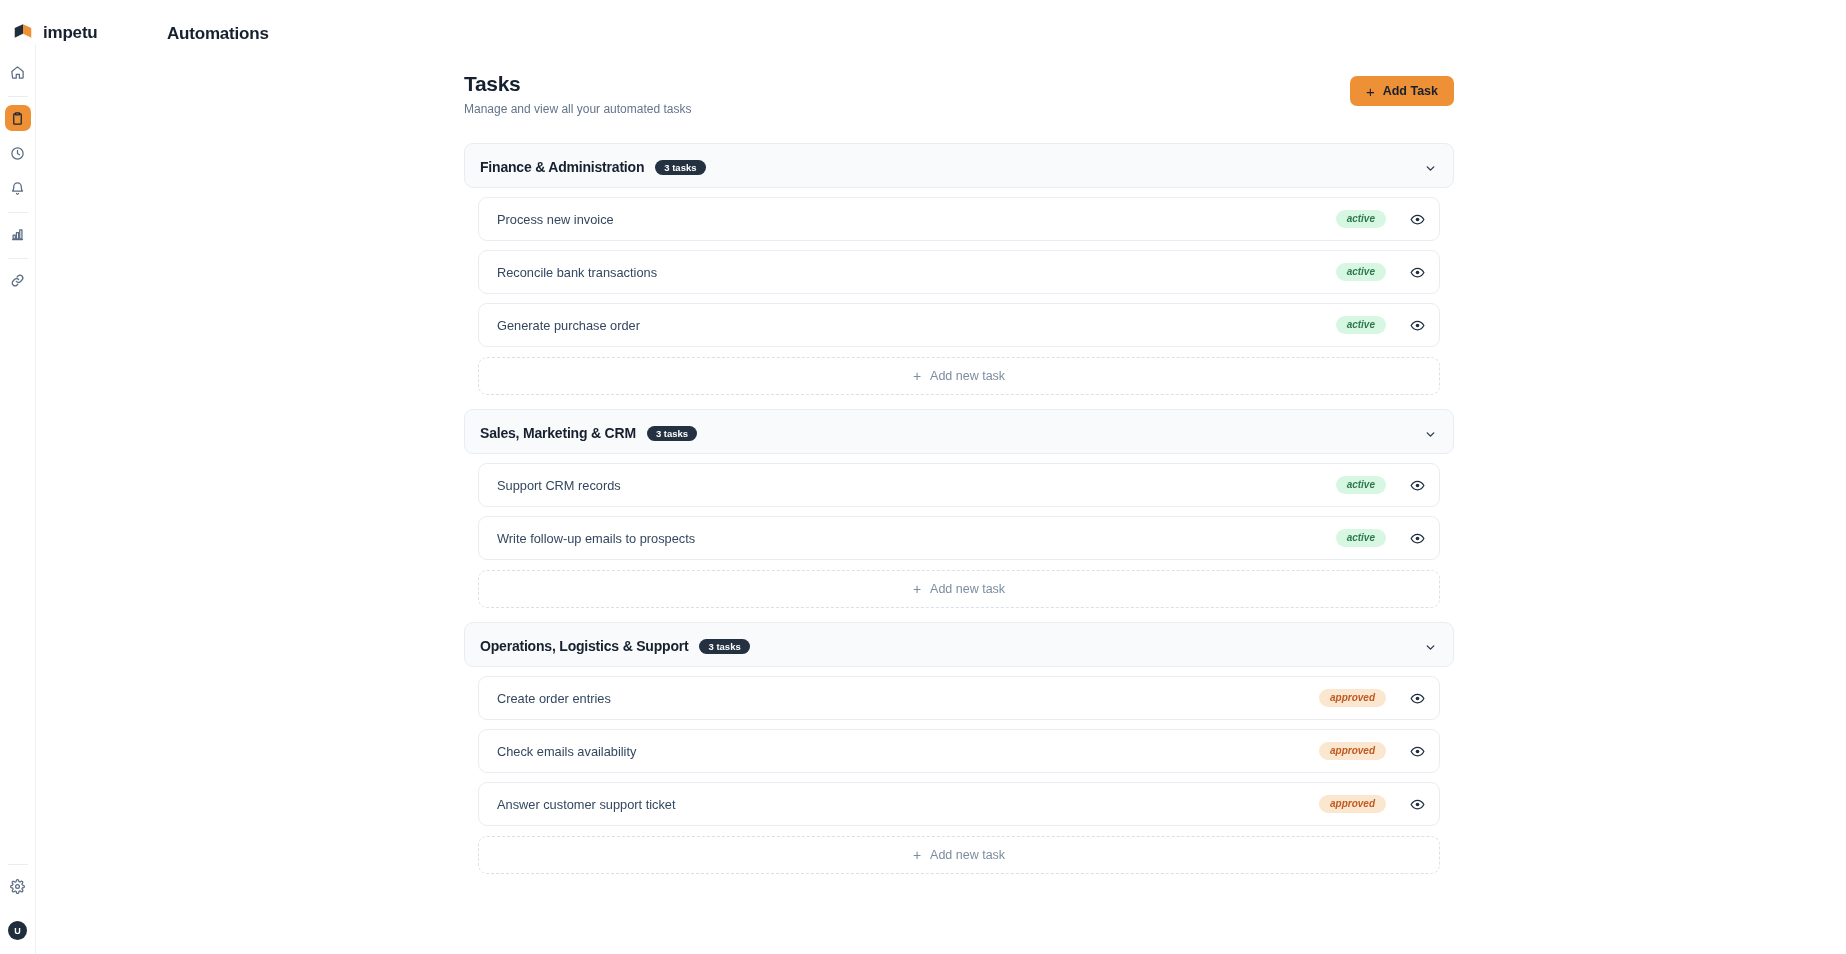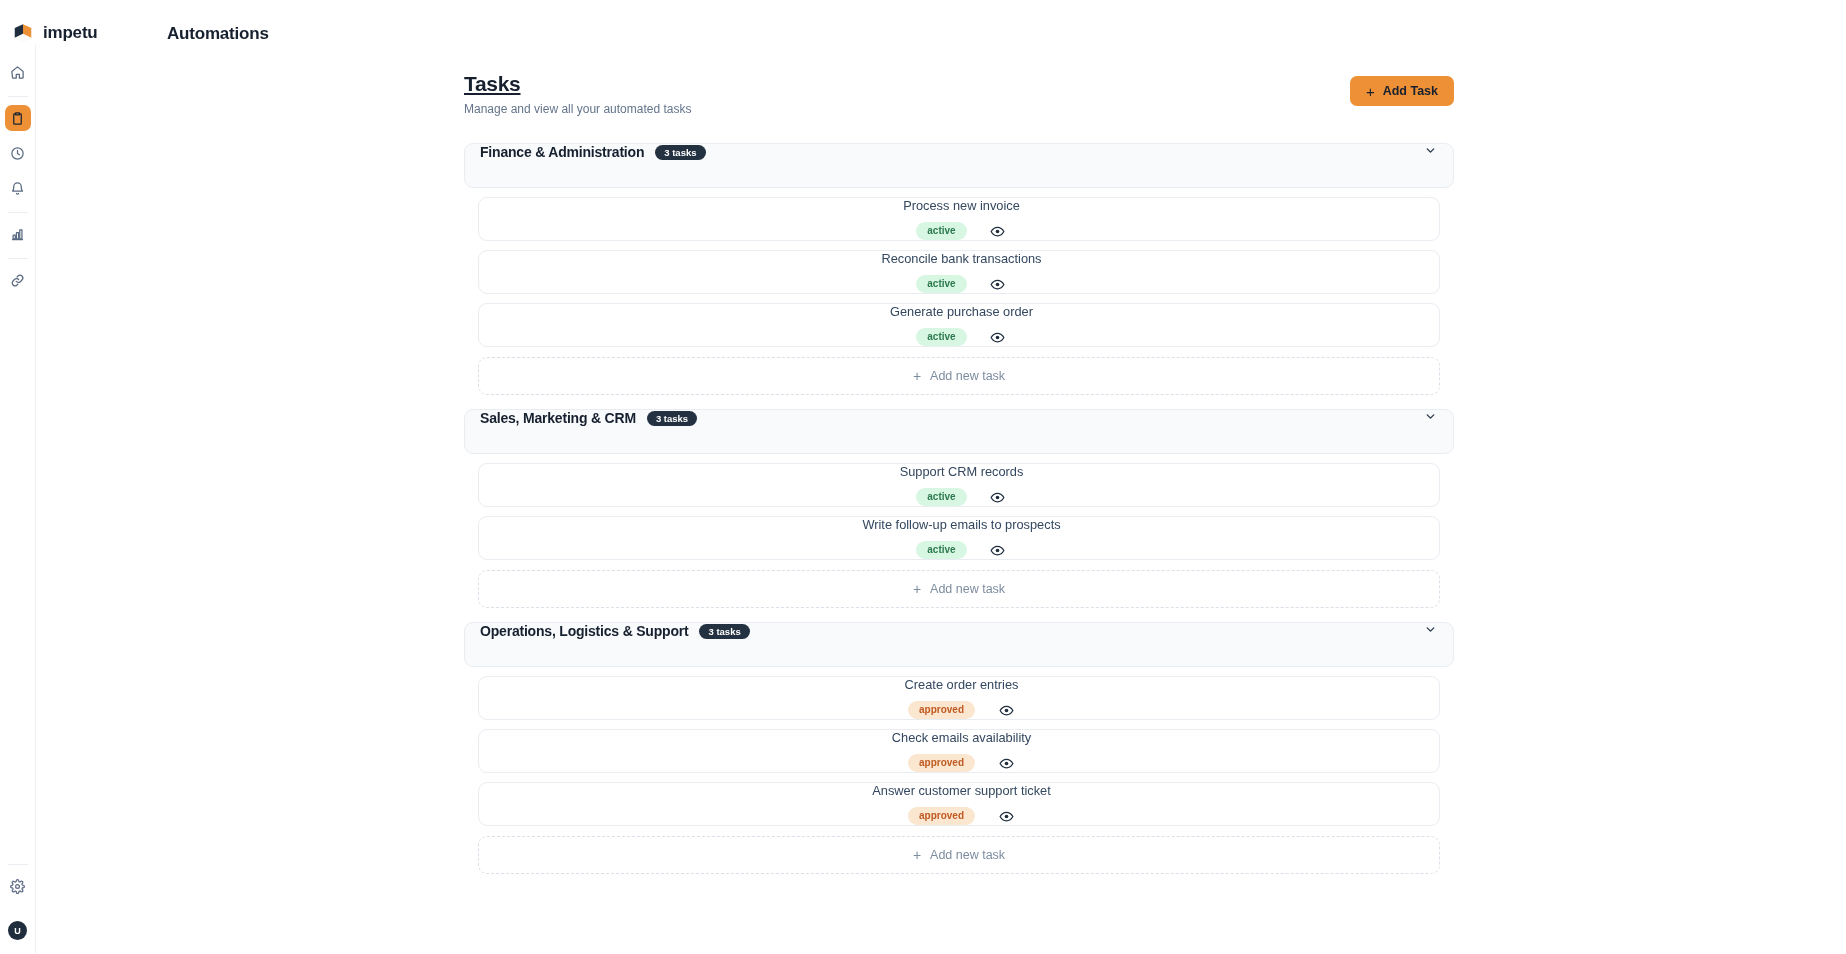--- a/index.html
+++ b/index.html
@@ -124,21 +124,20 @@
     align-items: flex-start;
     justify-content: space-between;
     margin-bottom: 27px;
   }
   .page-title {
     font-size: 21px;
     font-weight: 700;
     color: #16202e;
     letter-spacing: -0.3px;
     line-height: 1.3;
-    text-decoration: underline;
   }
   .page-sub {
     font-size: 12px;
     color: #64748b;
     margin-top: 5px;
   }
   .add-task-btn {
     display: inline-flex;
     align-items: center;
     gap: 8px;
@@ -153,21 +152,21 @@
     font-family: "Liberation Sans", sans-serif;
     cursor: pointer;
     margin-top: 6px;
   }
   .add-task-btn .plus { font-size: 15px; font-weight: 400; line-height: 1; }
 
   
   .group { margin-bottom: 14px; }
   .group-header {
     display: flex;
-    align-items: flex-start;
+    align-items: flex-end;
     justify-content: space-between;
     background: #f8fafc;
     border: 1px solid #e9edf2;
     border-radius: 9px;
     height: 45px;
     padding: 0 16px 12px 15px;
     cursor: pointer;
   }
   .group-header-left {
     display: flex;
@@ -198,37 +197,37 @@
     display: flex;
     align-items: center;
     justify-content: space-between;
     background: #ffffff;
     border: 1px solid #e9edf2;
     border-radius: 9px;
     height: 44px;
     padding: 0 13px 0 18px;
     margin-top: 9px;
     cursor: pointer;
-    flex-direction: column;
   }
   .task-name {
     font-size: 12.8px;
     color: #33475f;
   }
   .task-right {
     display: flex;
     align-items: center;
     gap: 22px;
   }
   .status-badge {
     font-size: 10px;
     font-weight: 700;
     border-radius: 20px;
     padding: 4px 11px;
     line-height: 1;
+    font-style: italic;
   }
   .status-active  { background: #d8f7e3; color: #2d7a4e; }
   .status-pending { background: #fbe6cf; color: #bf5a22; }
   .status-approved{ background: #fbe6cf; color: #bf5a22; }
   .eye-btn {
     width: 18px; height: 18px;
     display: flex; align-items: center; justify-content: center;
     color: #1f2d3d;
     cursor: pointer;
   }

